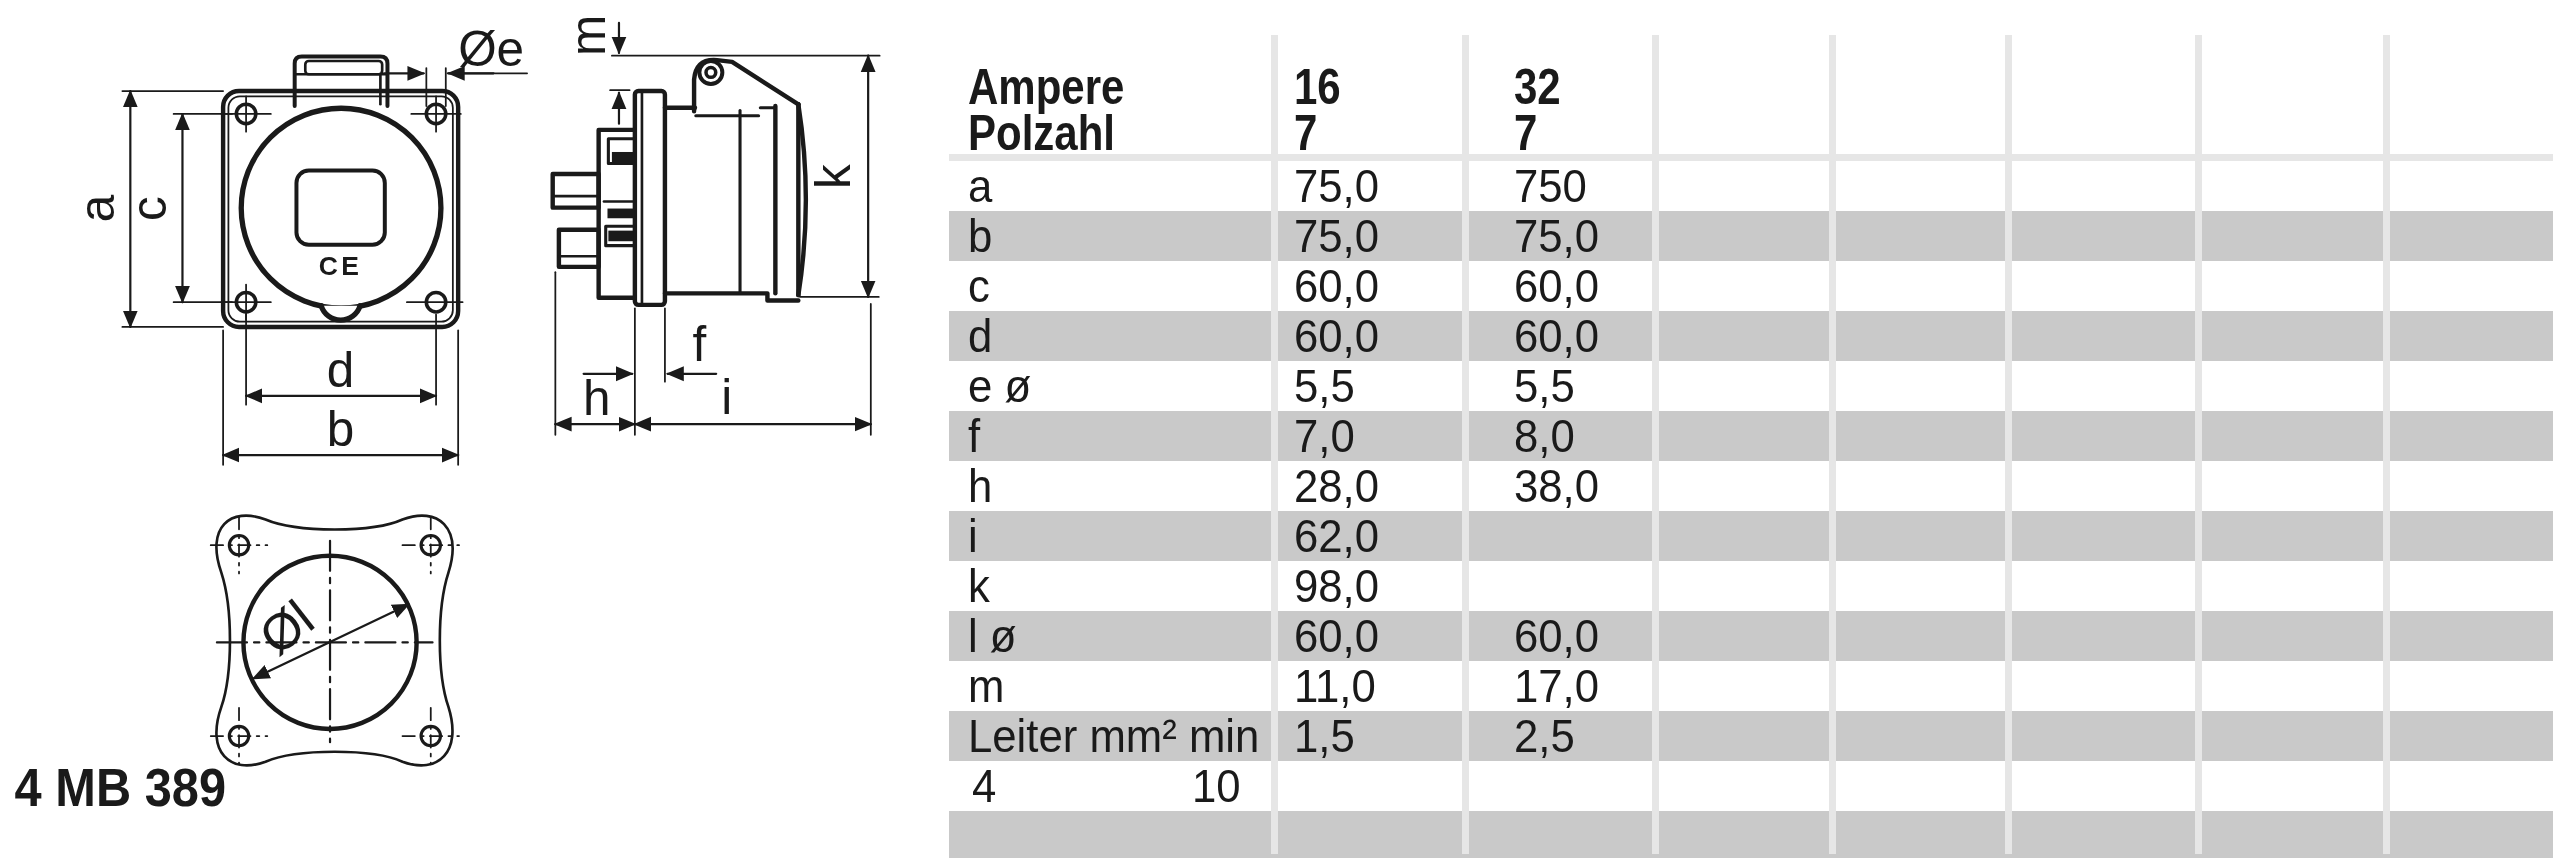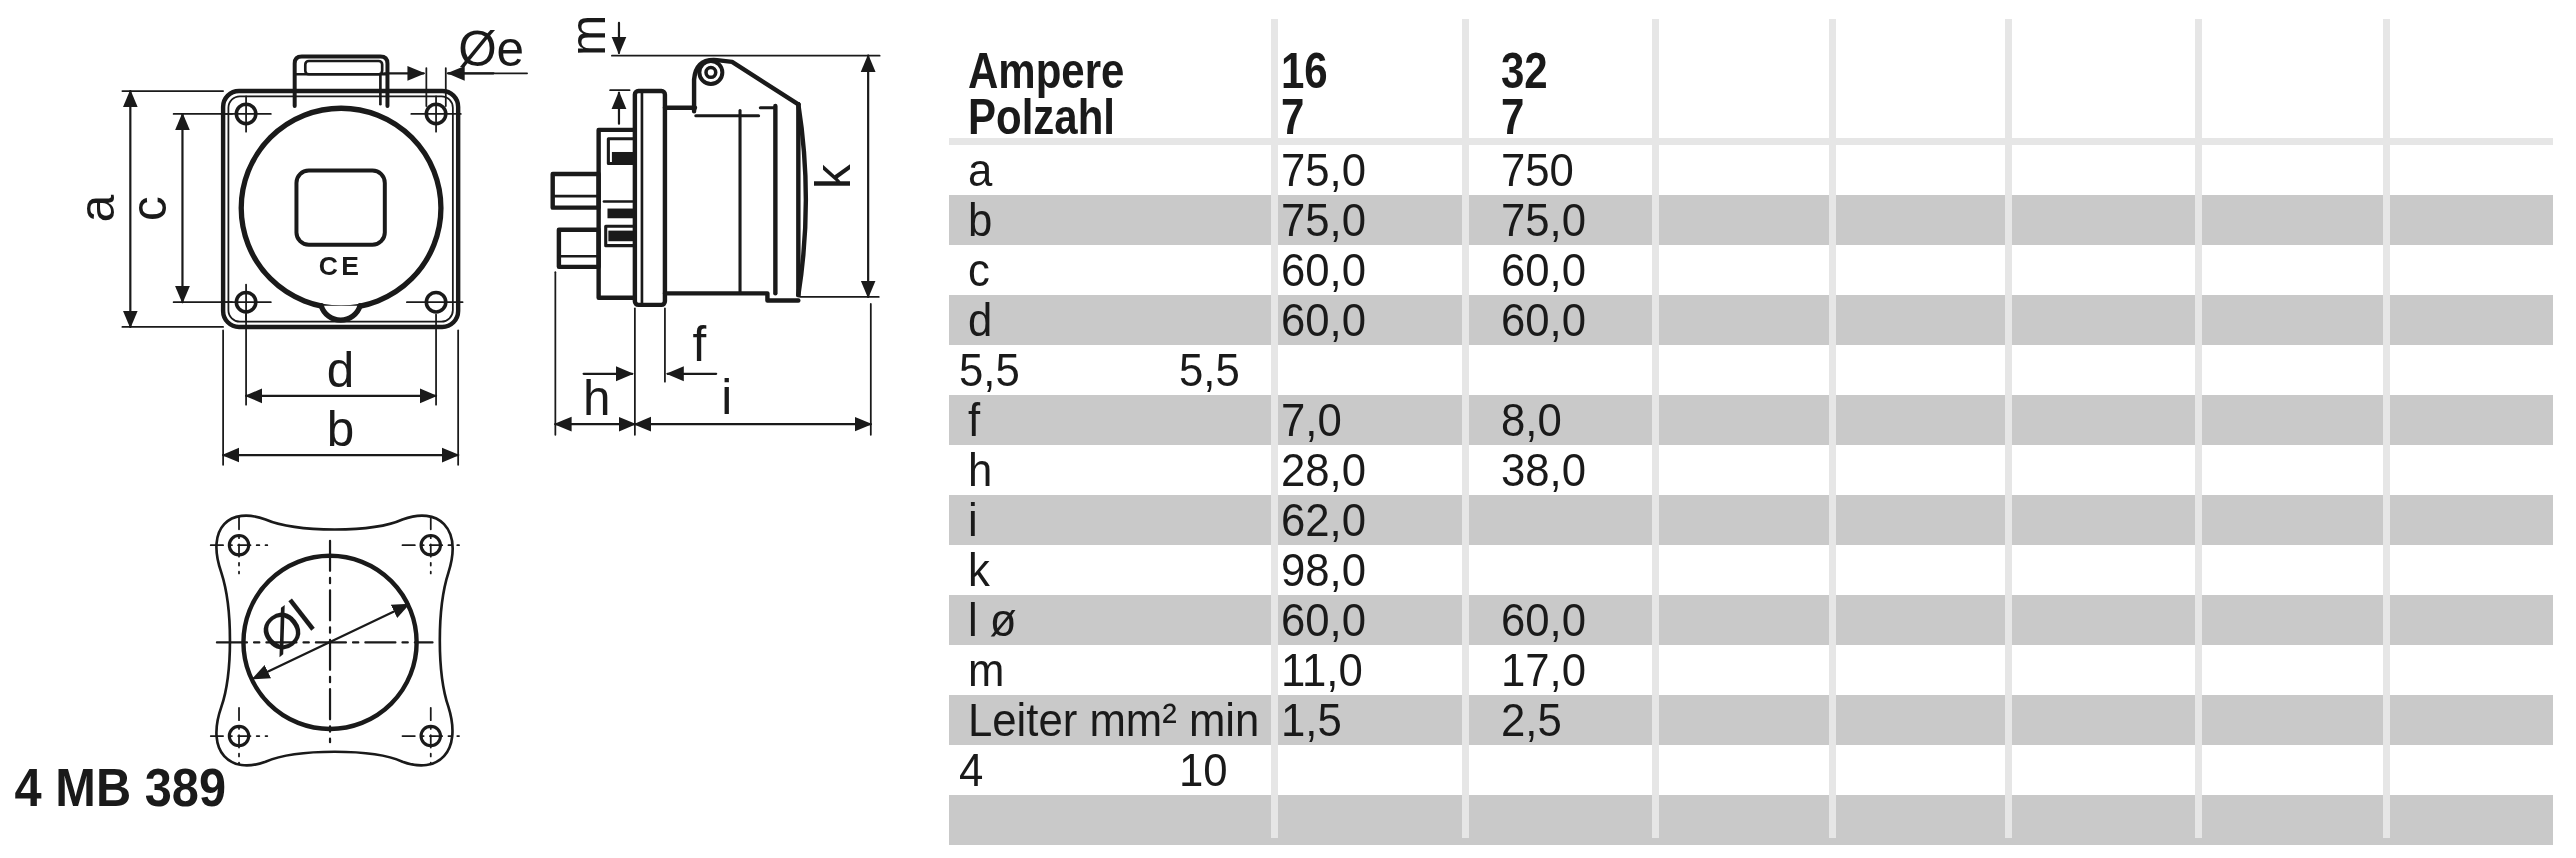--- a/index.html
+++ b/index.html
@@ -1,27 +1,27 @@
 <!DOCTYPE html>
 <html style="font-size:14px"><head>
 <meta charset="utf-8">
 <style>
   html,body{margin:0;padding:0;background:#fff;}
   .page{position:relative;width:2576px;height:858px;background:#fff;overflow:hidden;
         font-family:"Liberation Sans",sans-serif;color:#1a1a1a;}
   .drawing-svg{position:absolute;left:0;top:0;}
 
   
-  .dim-table{position:absolute;left:949px;top:0;width:1604px;height:838px;}
+  .dim-table{position:absolute;left:949px;top:16px;width:1604px;height:838px;}
   .thead{position:absolute;left:0;top:48px;width:100%;display:flex;font-weight:bold;font-size:50px;}
   .thead .hcell{display:flex;flex-direction:column;}
   .thead .hline{height:46px;line-height:46px;white-space:nowrap;}
   .thead span{display:inline-block;transform:scaleX(.84);transform-origin:0 50%;}
   .col-label{width:322px;padding-left:19.4px;box-sizing:border-box;}
-  .col-val{width:220px;padding-left:10px;box-sizing:border-box;}
+  .col-val{width:220px;padding-left:23px;box-sizing:border-box;}
   .head-sep{position:absolute;left:0;top:138px;width:1604px;height:7px;background:#e6e6e6;}
   .rows{position:absolute;left:0;top:145px;width:100%;}
   .trow{display:flex;height:50px;line-height:50px;font-size:46px;}
   .trow:nth-child(even){background:#c9c9c9;}
   .trow .cx{display:inline-block;transform:scaleX(.95);transform-origin:0 50%;white-space:nowrap;}
   .vsep{position:absolute;top:19.4px;height:819px;width:7px;background:#e6e6e6;}
 </style>
 </head>
 <body>
 
@@ -255,20 +255,21 @@
           <div class="col-label"><span class="cx">c</span></div>
           <div class="col-val"><span class="cx">60,0</span></div>
           <div class="col-val"><span class="cx">60,0</span></div>
         </div>
       <div class="trow">
           <div class="col-label"><span class="cx">d</span></div>
           <div class="col-val"><span class="cx">60,0</span></div>
           <div class="col-val"><span class="cx">60,0</span></div>
         </div>
       <div class="trow">
+          <div class="col-label"><span class="cx">e ø</span></div>
           <div class="col-val"><span class="cx">5,5</span></div>
           <div class="col-val"><span class="cx">5,5</span></div>
         </div>
       <div class="trow">
           <div class="col-label"><span class="cx">f</span></div>
           <div class="col-val"><span class="cx">7,0</span></div>
           <div class="col-val"><span class="cx">8,0</span></div>
         </div>
       <div class="trow">
           <div class="col-label"><span class="cx">h</span></div>

